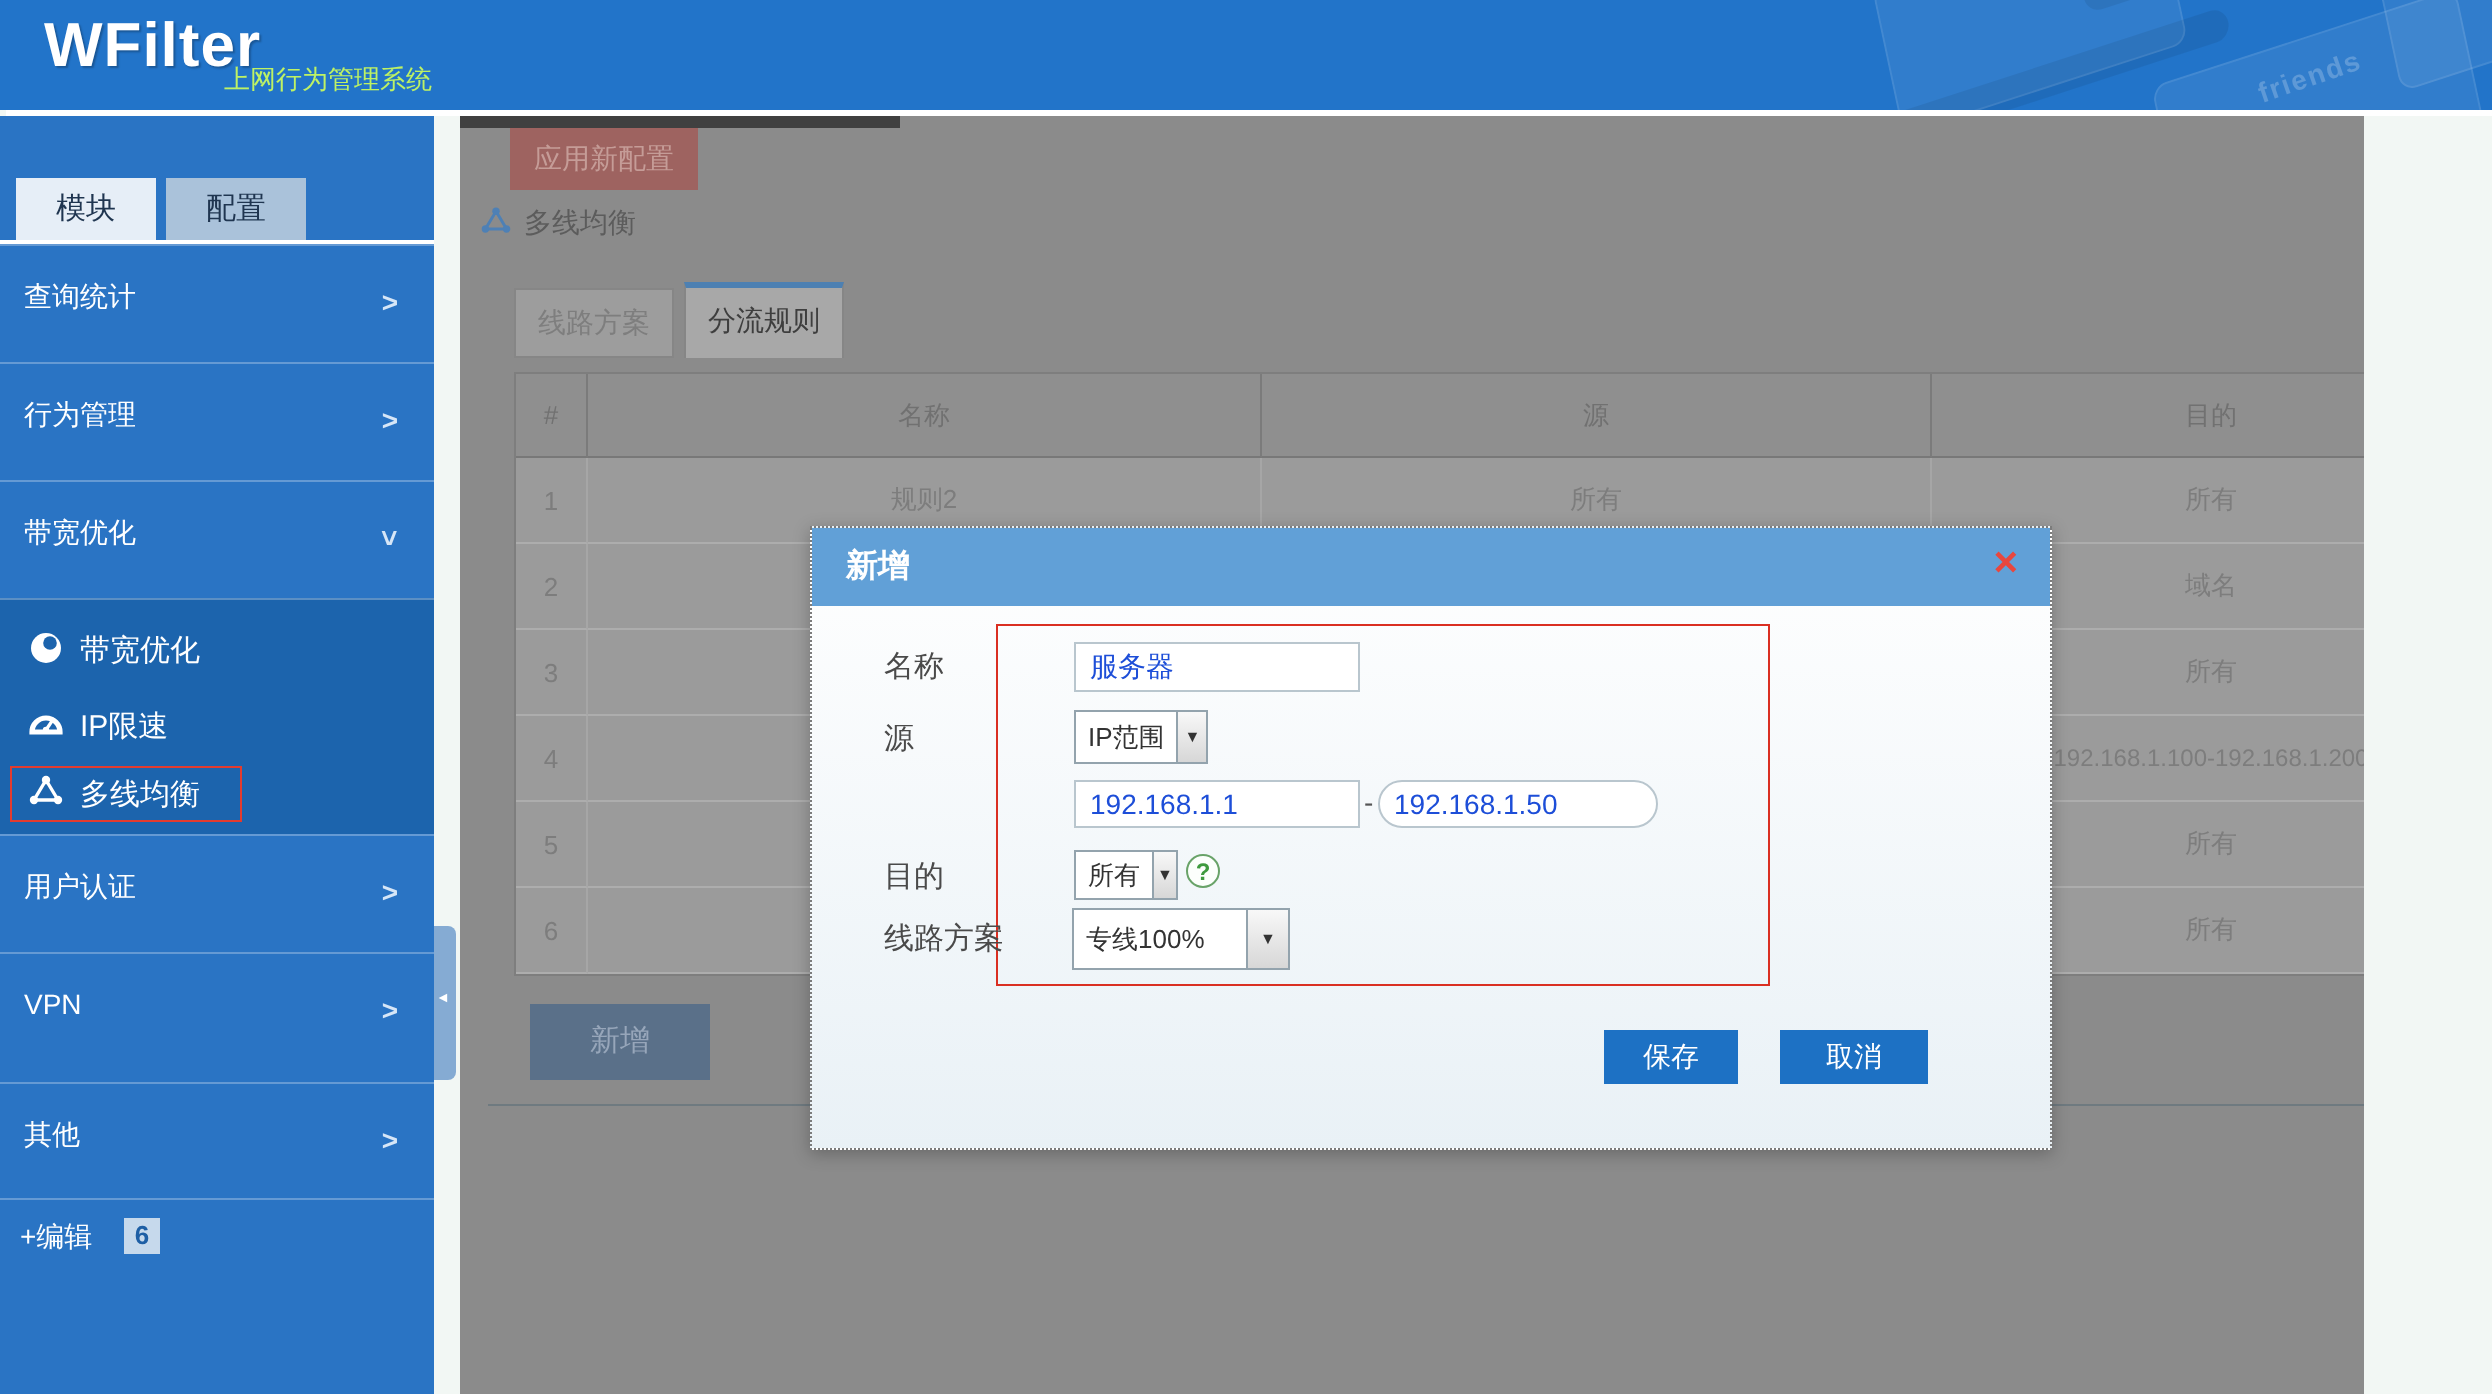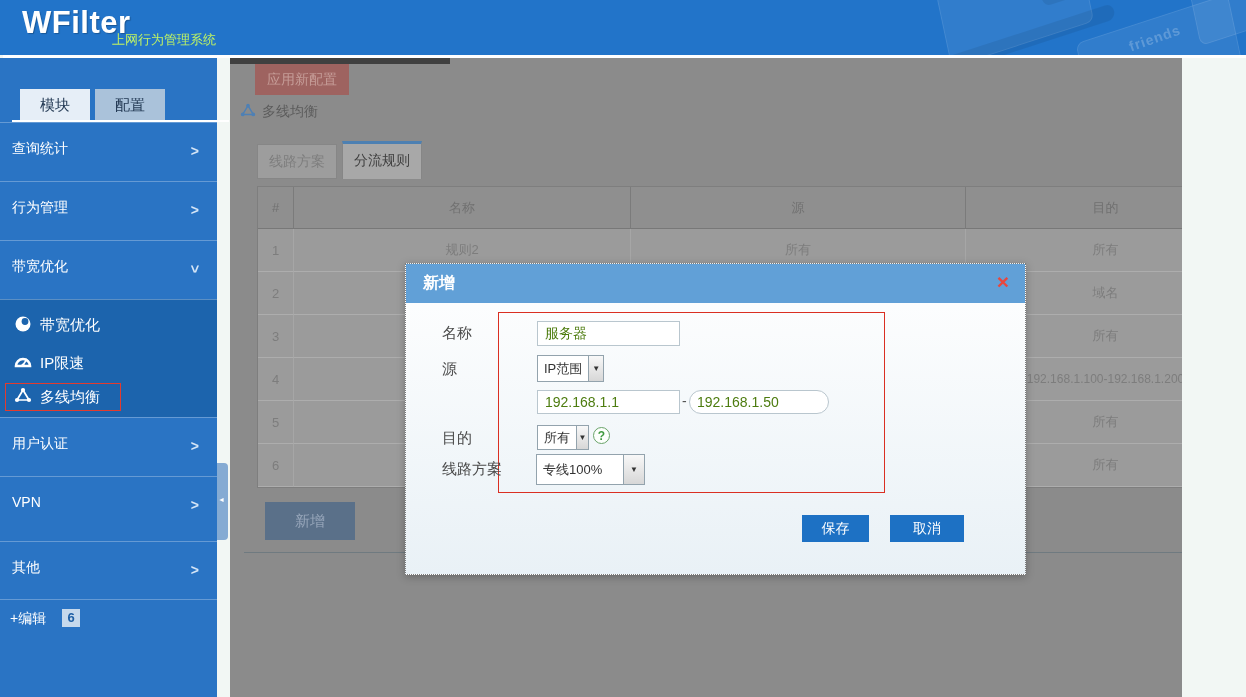--- a/index.html
+++ b/index.html
@@ -10,21 +10,21 @@
   .topbar { position:absolute; left:0; top:0; width:1246px; height:55px; background:#2274c9; overflow:hidden; z-index:5; }
   .key { position:absolute; border-radius:8px; background:rgba(255,255,255,0.07); border:1px solid rgba(255,255,255,0.09); transform:rotate(-18deg) skewX(-6deg); }
   .keydark { position:absolute; border-radius:8px; background:rgba(0,0,0,0.07); transform:rotate(-18deg) skewX(-6deg); }
   .texture-word { position:absolute; left:1128px; top:30px; color:rgba(255,255,255,0.22); font-weight:bold; font-size:14px; transform:rotate(-19deg); letter-spacing:1px; }
   .logo { position:absolute; left:22px; top:5px; color:#fff; font-size:31px; font-weight:bold; letter-spacing:0.5px; text-shadow:1px 1px 1px rgba(0,0,0,0.25); }
   .logo-sub { position:absolute; left:112px; top:31px; color:#bef264; font-size:13px; }
   .head-line { position:absolute; left:3px; top:55px; width:1243px; height:3px; background:#fff; z-index:6; }
 
   
   .sidebar { position:absolute; left:0; top:58px; width:217px; height:639px; background:#2a74c4; z-index:5; }
-  .side-tabs { position:absolute; left:0; top:31px; width:217px; height:33px; border-bottom:2px solid #fff;margin-left:12px; }
+  .side-tabs { position:absolute; left:0; top:31px; width:217px; height:33px; border-bottom:2px solid #fff; }
   .side-tab { position:absolute; top:0; height:31px; width:70px; text-align:center; line-height:31px; font-size:15px; color:#1f3550; cursor:pointer; }
   .side-tab.active { left:8px; background:#e6eef7; }
   .side-tab.inactive { left:83px; background:#aac2da; }
   .menu-item { position:absolute; left:0; width:217px; height:59px; border-top:1px solid rgba(255,255,255,0.28); color:#fff; cursor:pointer; }
   .menu-item .mlabel { position:absolute; left:12px; top:17px; font-size:14px; }
   .menu-item .chev { position:absolute; right:18px; top:20px; font-size:14px; font-weight:bold; color:#d6e6f7; }
   .chev.down { transform:rotate(90deg); }
   .submenu { position:absolute; left:0; top:241px; width:217px; height:118px; background:#1c64ad; border-top:1px solid rgba(255,255,255,0.28); }
   .sub-item { position:absolute; left:0; width:217px; height:30px; color:#fff; font-size:15px; cursor:pointer; }
   .sub-item .sicon { position:absolute; left:14px; top:5px; width:18px; height:18px; }
@@ -60,21 +60,21 @@
   .tcell.c0 { width:36px; } .tcell.c1 { width:337px; } .tcell.c2 { width:335px; } .tcell.c3 { flex:1; border-right:none !important; }
   .add-btn { position:absolute; left:35px; top:444px; width:90px; height:38px; background:#5a7089; color:#97a6ba; font-size:15px; text-align:center; line-height:38px; cursor:pointer; }
 
   
   .modal { position:absolute; left:405px; top:263px; width:621px; height:312px; border:1px dotted #7c7c7c; background:linear-gradient(#ffffff, #e9f1f6); z-index:20; box-shadow:0 2px 8px rgba(0,0,0,0.25); }
   .modal-title { position:absolute; left:0; top:0; width:100%; height:39px; background:#61a0d7; }
   .modal-title .mtxt { position:absolute; left:17px; top:9px; color:#fff; font-size:16px; font-weight:bold; }
   .modal-close { position:absolute; right:16px; top:7px; color:#e8473e; font-size:21px; font-weight:bold; line-height:22px; cursor:pointer; }
   .red-rect { position:absolute; left:92px; top:48px; width:387px; height:181px; border:1px solid #da2f22; }
   .flabel { position:absolute; left:36px; font-size:15px; color:#4a4a4a; white-space:nowrap; }
-  .tinput { position:absolute; border:1px solid #b9c6ce; background:#fff; font-size:14px; color:#4d7c0f; padding:0 7px; font-family:"Liberation Sans","DejaVu Sans",sans-serif; }
+  .tinput { position:absolute; border:1px solid #b9c6ce; background:#fff; font-size:14px; color:#1d4ed8; padding:0 7px; font-family:"Liberation Sans","DejaVu Sans",sans-serif; }
   .combo { position:absolute; border:1px solid #93a3ad; background:#fff; display:flex; cursor:pointer; }
   .combo .cval { flex:1; font-size:13px; color:#333; padding:0 6px; display:flex; align-items:center; white-space:nowrap; }
   .combo .cbtn { width:21px; border-left:1px solid #93a3ad; background:linear-gradient(#f8f8f8,#d7d7d7); display:flex; align-items:center; justify-content:center; color:#333; font-size:8px; }
   .ip-dash { position:absolute; left:276px; top:129px; color:#555; font-size:14px; }
   .help-circ { position:absolute; left:187px; top:163px; width:17px; height:17px; border:1px solid #69a369; border-radius:50%; color:#3f9a3f; font-size:12px; font-weight:bold; text-align:center; line-height:16px; background:#fcfffc; cursor:pointer; }
   .mbtn { position:absolute; top:251px; height:27px; background:#1d71c4; color:#fff; font-size:14px; text-align:center; line-height:27px; cursor:pointer; }
   .mbtn.save { left:396px; width:67px; }
   .mbtn.cancel { left:484px; width:74px; }
 </style>
 </head>

